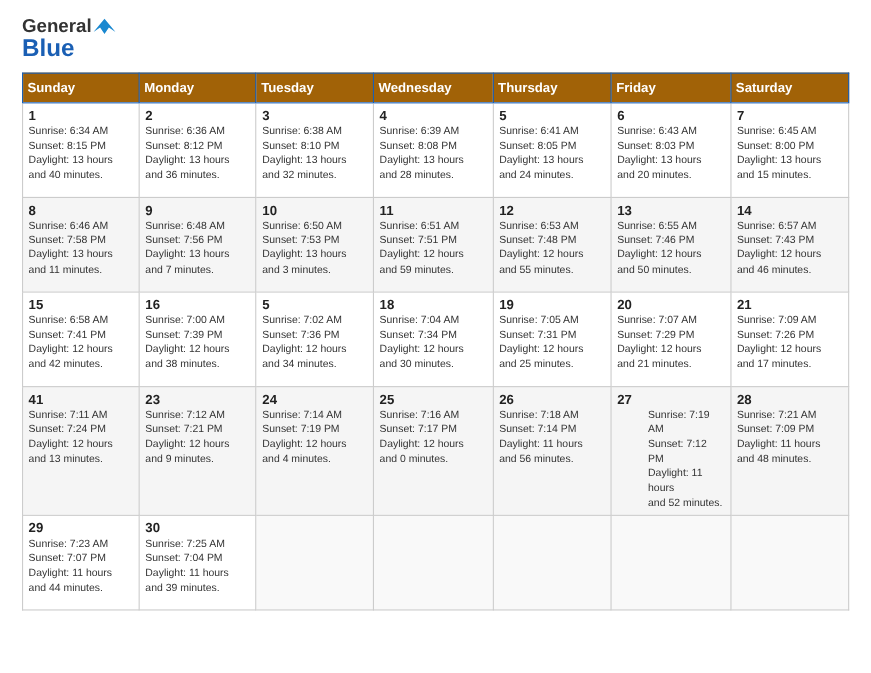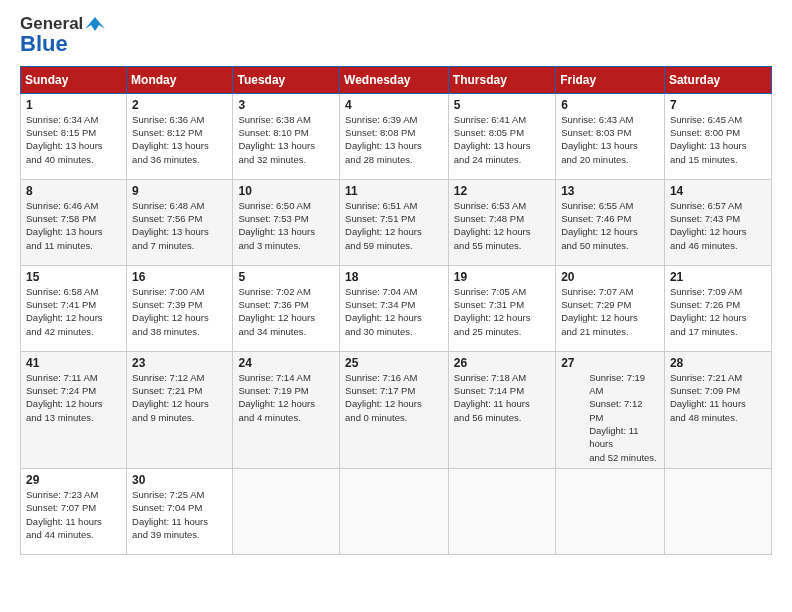--- a/index.html
+++ b/index.html
@@ -38,21 +38,21 @@
     .location {
       font-size: 14px;
       color: #555;
     }
     table {
       width: 100%;
       border-collapse: collapse;
       font-size: 10px;
     }
     thead tr th {
-      background: #b91c1c;
+      background: #a16207;
       color: #fff;
       font-size: 12px;
       font-weight: bold;
       padding: 6px 4px;
       text-align: left;
       border: 1px solid #1a5fb4;
     }
     tbody tr td {
       border: 1px solid #ccc;
       vertical-align: top;

